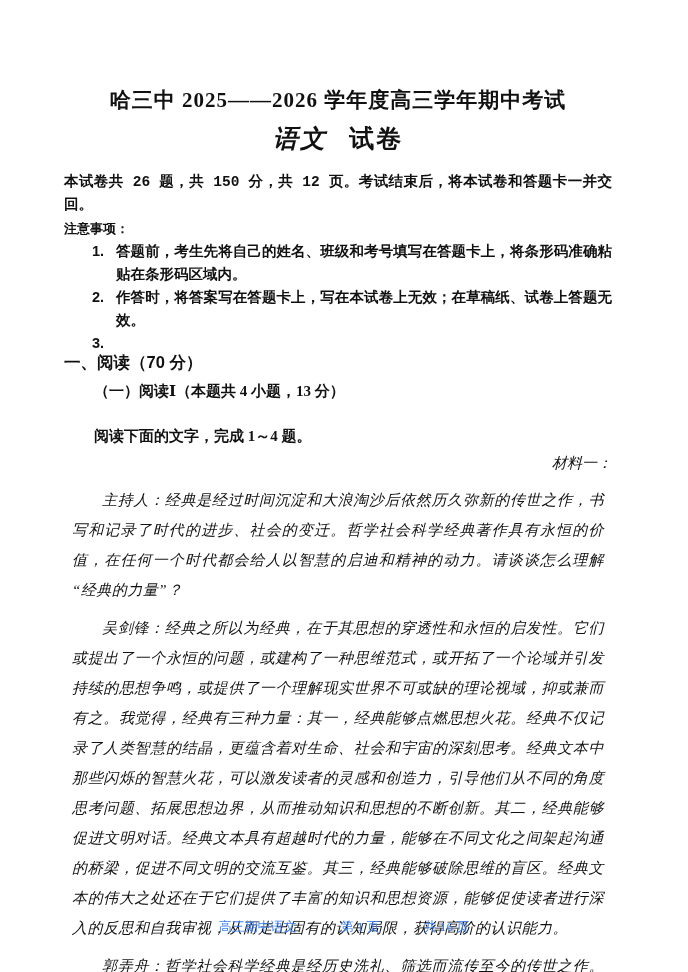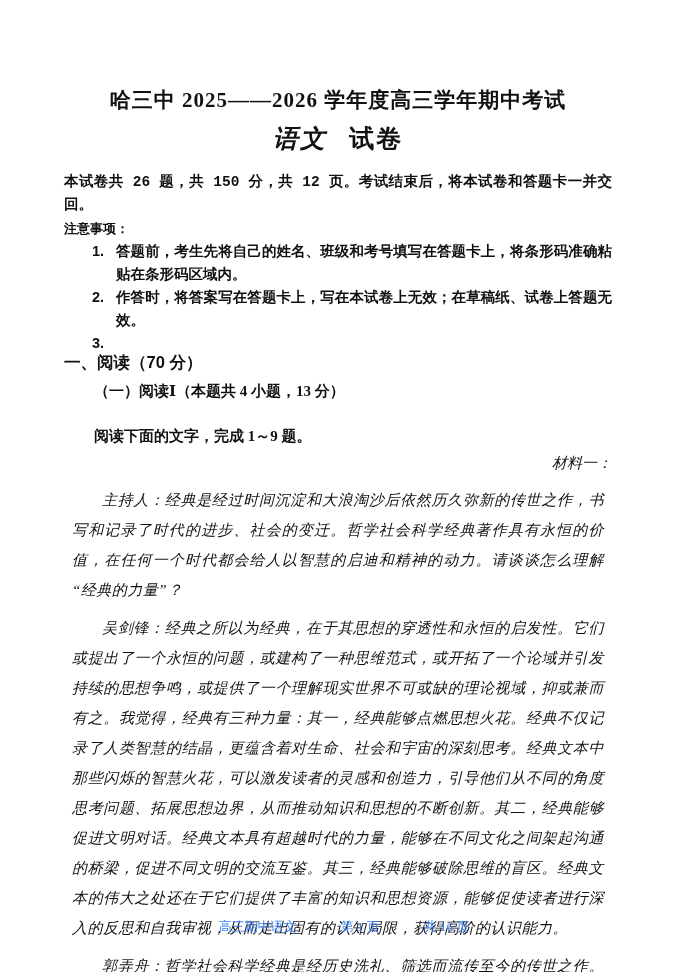--- a/index.html
+++ b/index.html
@@ -148,21 +148,21 @@
     </li>
     <li class="notice-item">
       <span class="num">3.</span>
     </li>
   </ol>
 
   <h3 class="section-heading">一、阅读（70 分）</h3>
 
   <p class="section-subheading">（一）阅读Ⅰ（本题共 4 小题，13 分）</p>
 
-  <p class="section-instruction">阅读下面的文字，完成 1～9 题。</p>
+  <p class="section-instruction">阅读下面的文字，完成 1～4 题。</p>
 
   <p class="material-label">材料一：</p>
 
   <p class="body-paragraph">主持人：经典是经过时间沉淀和大浪淘沙后依然历久弥新的传世之作，书写和记录了时代的进步、社会的变迁。哲学社会科学经典著作具有永恒的价值，在任何一个时代都会给人以智慧的启迪和精神的动力。请谈谈怎么理解“经典的力量”？</p>
 
   <p class="body-paragraph">吴剑锋：经典之所以为经典，在于其思想的穿透性和永恒的启发性。它们或提出了一个永恒的问题，或建构了一种思维范式，或开拓了一个论域并引发持续的思想争鸣，或提供了一个理解现实世界不可或缺的理论视域，抑或兼而有之。我觉得，经典有三种力量：其一，经典能够点燃思想火花。经典不仅记录了人类智慧的结晶，更蕴含着对生命、社会和宇宙的深刻思考。经典文本中那些闪烁的智慧火花，可以激发读者的灵感和创造力，引导他们从不同的角度思考问题、拓展思想边界，从而推动知识和思想的不断创新。其二，经典能够促进文明对话。经典文本具有超越时代的力量，能够在不同文化之间架起沟通的桥梁，促进不同文明的交流互鉴。其三，经典能够破除思维的盲区。经典文本的伟大之处还在于它们提供了丰富的知识和思想资源，能够促使读者进行深入的反思和自我审视，从而走出固有的认知局限，获得高阶的认识能力。</p>
 
   <p class="body-paragraph">郭弄舟：哲学社会科学经典是经历史洗礼、筛选而流传至今的传世之作。“经典的力量”可以从两个角度来理解。从社会的角度来看，“经典的力量”具有强大的指引力。经典当中蕴含着对时代的思考，包含着对社会发展规律的认知。经典是开放的，不断向现代延伸的，并且仍然继续参与着当代现实的构建。从个人的角度来看，“经典的力量”具有清晰的解释力。面对纷繁复杂的社会现象，人们能够借助经典来透视和把握现实，</p>
 
   <div class="page-footer">

